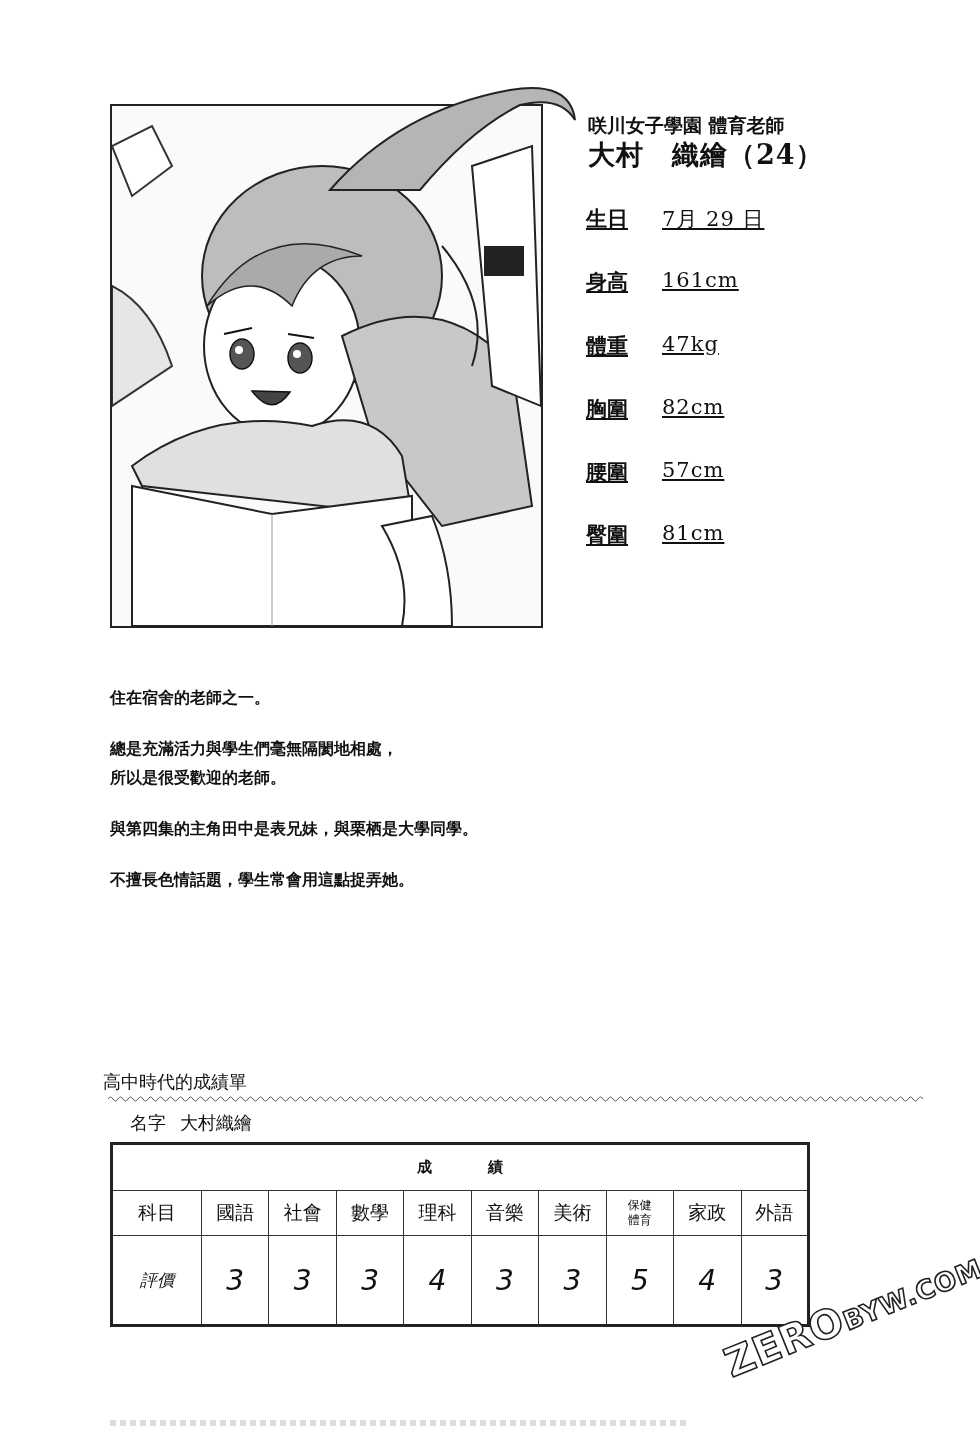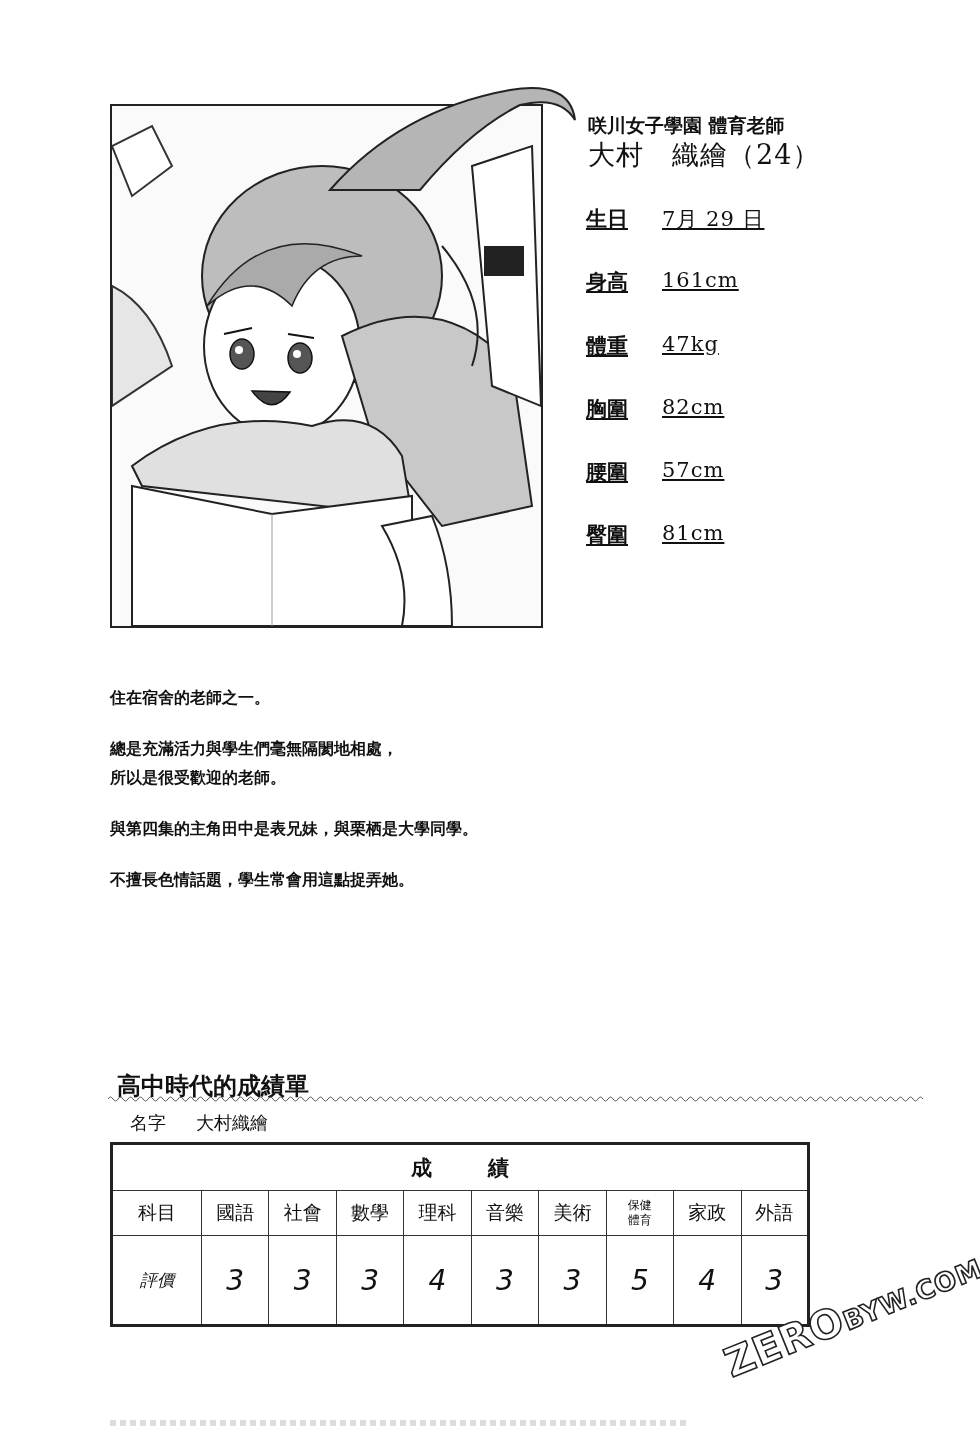--- a/index.html
+++ b/index.html
@@ -8,38 +8,38 @@
     font-family: "DejaVu Serif", "Liberation Serif", serif; color: #111;
   }
   .illus {
     position: absolute; left: 110px; top: 104px; width: 433px; height: 524px;
     border: 2px solid #222; box-sizing: border-box; background: #fafafa; overflow: visible;
   }
   .illus svg { position: absolute; left: 0; top: 0; }
   .ponytail { position: absolute; left: 320px; top: 80px; }
   .profile { position: absolute; left: 566px; top: 112px; }
   .affil { font-size: 19px; font-weight: bold; letter-spacing: 0px; margin-left: 22px; line-height: 26px; }
-  .name { font-size: 27px; font-weight: normal; margin-left: 22px; line-height: 34px; letter-spacing: 1px; }
+  .name { font-size: 27px; font-weight: bold; margin-left: 22px; line-height: 34px; letter-spacing: 1px; }
   .stats { position: absolute; left: 586px; top: 205px; text-decoration: underline; }
   .stat { height: 63.3px; display: flex; align-items: flex-start; font-size: 21px; }
   .stat .k { font-weight: bold; width: 76px; }
   .stat .v { letter-spacing: 1px; }
   .desc { position: absolute; left: 110px; top: 683px; font-size: 16px; font-weight: bold; line-height: 29px; }
   .desc p { margin: 0 0 22px 0; }
   .desc p.multi { margin-bottom: 22px; }
-  .rc-title { position: absolute; left: 117px; top: 1070px; font-size: 24px; font-weight: bold; }
+  .rc-title { position: absolute; left: 103px; top: 1070px; font-size: 18px; }
   .wavy { position: absolute; left: 108px; top: 1095px; width: 820px; height: 8px; }
   .rc-name { position: absolute; left: 130px; top: 1111px; font-size: 18px; }
-  .rc-name .lbl { margin-right: 30px; }
+  .rc-name .lbl { margin-right: 14px; }
   table.grades {
     position: absolute; left: 110px; top: 1142px; width: 700px; height: 184px;
     border-collapse: collapse; border: 3px solid #222; table-layout: fixed;
   }
   table.grades td { border: 1px solid #333; text-align: center; vertical-align: middle; padding: 0; }
-  .hdr td { height: 45px; font-size: 21px; font-weight: bold; letter-spacing: 56px; text-indent: 56px; }
+  .hdr td { height: 45px; font-size: 15px; font-weight: bold; letter-spacing: 56px; text-indent: 56px; }
   .subj td { height: 44px; font-size: 19px; }
   .subj td.small { font-size: 12px; line-height: 15px; }
   .vals td { height: 88px; font-size: 28px; font-family: "DejaVu Sans", "Liberation Sans", sans-serif; font-weight: 300; font-style: italic; }
   .vals td.label { font-size: 17px; font-family: "DejaVu Serif", "Liberation Serif", serif; }
   .wm {
     position: absolute; left: 735px; top: 1340px; transform: rotate(-22deg); transform-origin: left bottom;
     font-family: "DejaVu Sans", "Liberation Sans", sans-serif; font-weight: bold; font-size: 40px;
     color: #fff; -webkit-text-stroke: 1.6px #222; letter-spacing: 1px; white-space: nowrap;
   }
   .wm .sm { font-size: 26px; }

